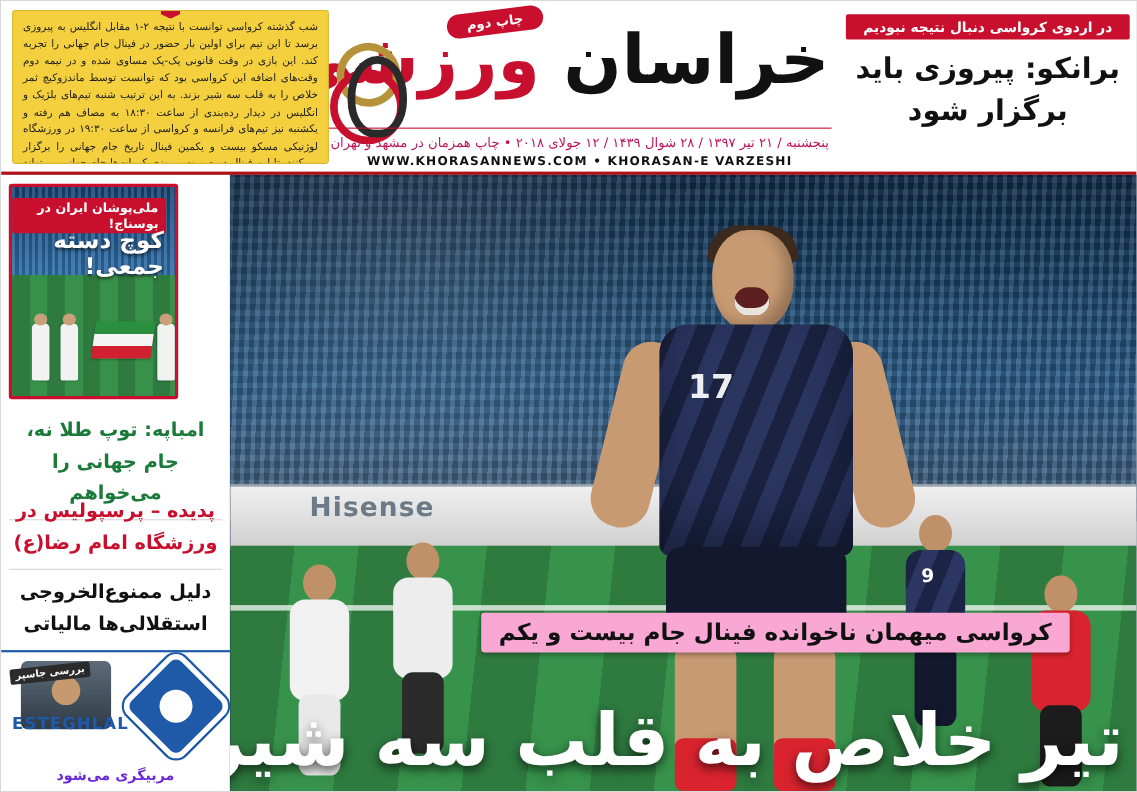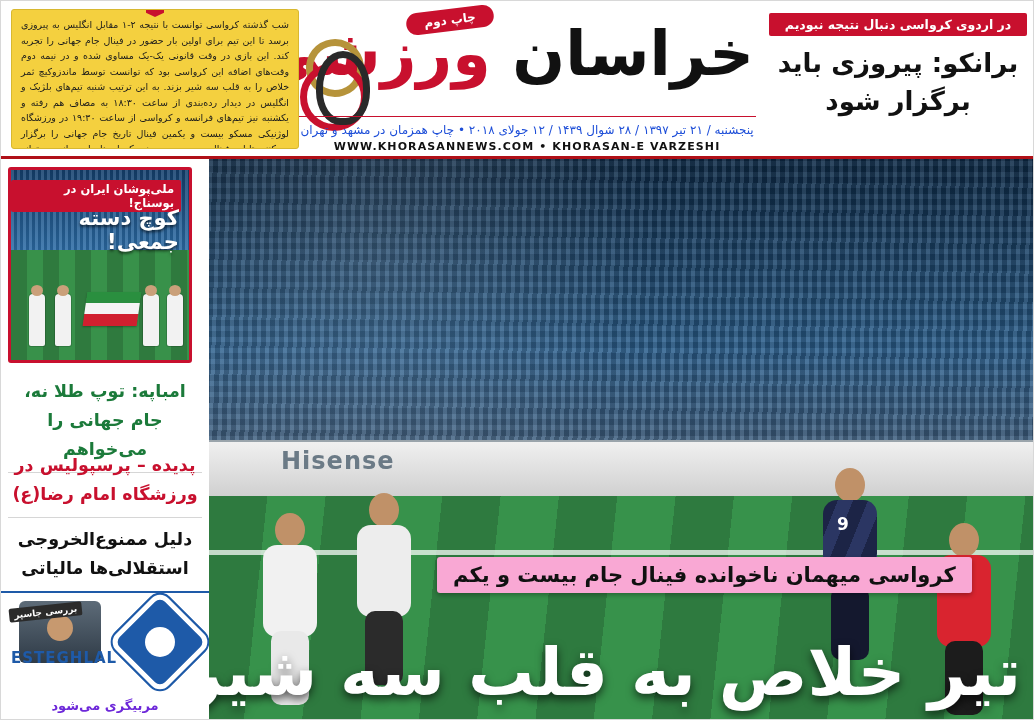--- a/index.html
+++ b/index.html
@@ -114,21 +114,21 @@
     width: 458px;
     height: 1px;
     background: #c8102e;
   }
   .logo-dateline {
     position: absolute;
     bottom: 18px; right: 4px;
     width: 458px;
     text-align: center;
     font-size: 12px;
-    color: #1d4ed8;
+    color: #be185d;
     direction: rtl;
     white-space: nowrap;
   }
   .logo-url {
     position: absolute;
     bottom: 2px; right: 4px;
     width: 458px;
     text-align: center;
     font-size: 11px;
     letter-spacing: 1.1px;
@@ -170,21 +170,21 @@
     top: 158px; left: 0;
     width: 208px;
     height: 562px;
     background: #ffffff;
     border-left: 0;
     box-sizing: border-box;
   }
   .side-photo {
     position: absolute;
     top: 8px; left: 7px;
-    width: 184px;
+    width: 154px;
     height: 196px;
     border: 3px solid #c8102e;
     border-radius: 3px;
     box-sizing: border-box;
     overflow: hidden;
     background: linear-gradient(#1f5b9a, #3c7cbf 45%, #2e6d3c 46%, #3c8a4a);
     text-align: right;
   }
   .side-photo .crowd {
     position: absolute; top:0; left:0; width:100%; height:44%;
@@ -634,20 +634,34 @@
       <span class="h"></span>
         <span class="b"></span>
         <span class="lg"></span>
     </div>
     <div class="fig" id="fig-white-2">
       <span class="h"></span>
         <span class="b"></span>
         <span class="lg"></span>
     </div>
 
+    <div class="hero">
+      <span class="arm-l"></span>
+      <span class="arm-r"></span>
+      <span class="hair"></span>
+      <span class="head"></span>
+      <span class="mouth"></span>
+      <span class="torso"></span>
+      <span class="num">17</span>
+      <span class="shorts"></span>
+      <span class="leg-l"></span>
+        <span class="leg-r"></span>
+      <span class="sock-l"></span>
+        <span class="sock-r"></span>
+    </div>
 
     <div class="fig" id="fig-red-1">
       <span class="h"></span>
         <span class="b"></span>
       <span class="fig-num">9</span>
       <span class="lg"></span>
     </div>
     <div class="fig" id="fig-ref">
       <span class="h"></span>
         <span class="b"></span>

